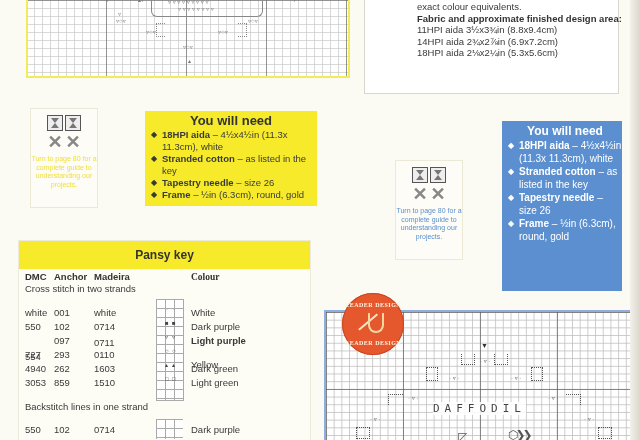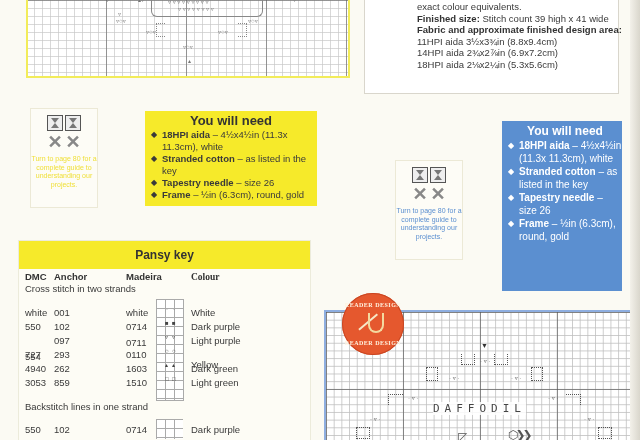--- a/index.html
+++ b/index.html
@@ -92,21 +92,21 @@
     left:18px; top:240px; width:293px; height:210px;
     background:#fdfcf5; border:1px solid #ecebdb; box-sizing:border-box;
   }
   #pansy-key .key-head {
     background:#f6ea2a; height:28px; line-height:28px; text-align:center;
     font-weight:bold; font-size:12px; color:#333;
   }
   #pansy-key .row { position:absolute; font-size:9.5px; line-height:12px; white-space:nowrap; }
   #pansy-key .c1 { left:6px; }
   #pansy-key .c2 { left:35px; }
-  #pansy-key .c3 { left:75px;margin-left:32px; }
+  #pansy-key .c3 { left:75px; }
   #pansy-key .c4 { left:172px; }
   #pansy-key .hdr { font-weight:bold; color:#333; }
   .key-grid {
     position:absolute; left:137px; top:58px; width:27px; height:101px;
     background-color:#fff;
     background-image:
       linear-gradient(to right, #aaa 1px, transparent 1px),
       linear-gradient(to bottom, #aaa 1px, transparent 1px);
     background-size:9px 9px; border-right:1px solid #aaa; border-bottom:1px solid #aaa;
   }
@@ -167,21 +167,20 @@
   <span class="stitch" style="left:118px;top:33px;">▿○▿</span>
   <span class="stitch" style="left:190px;top:33px;">▿○▿</span>
   <span class="stitch" style="left:155px;top:48px;">▿○▿</span>
   <span class="stitch" style="left:160px;top:62px;">▴</span>
   <div class="band" style="left:128px;top:27px;width:8px;height:12px;border-style:dotted;border-right:none;"></div>
   <div class="band" style="left:210px;top:27px;width:8px;height:12px;border-style:dotted;border-left:none;"></div>
 </div>
 
 <div id="info-box" class="abs">
   <div class="line">exact colour equivalents.</div>
-  <div class="line"><b>Finished size:</b><span> Stitch count 39 high x 41 wide</span></div>
   <div class="line"><b>Fabric and approximate finished design area:</b></div>
   <div class="line">11HPI aida 3½x3¾in (8.8x9.4cm)</div>
   <div class="line">14HPI aida 2¾x2⅞in (6.9x7.2cm)</div>
   <div class="line">18HPI aida 2⅛x2¼in (5.3x5.6cm)</div>
 </div>
 
 <div class="abs guide-box" style="left:30px;top:108px;">
   <div class="guide-icon">
     <div class="sq" style="left:1px;">
         <div class="hg"></div>
@@ -259,21 +258,21 @@
   <span class="row c4" style="top:66px;">White</span>
 
   <span class="row c1" style="top:80px;">550</span>
   <span class="row c2" style="top:80px;">102</span>
   <span class="row c3" style="top:80px;">0714</span>
   <span class="row c4" style="top:80px;">Dark purple</span>
 
   <span class="row c1" style="top:110px;">554</span>
   <span class="row c2" style="top:94px;">097</span>
   <span class="row c3" style="top:96px;text-align:center;">0711</span>
-  <span class="row c4" style="top:94px;">Light purple</span>
+  <span class="row c4" style="top:94px;font-weight:bold;">Light purple</span>
 
   <span class="row c1" style="top:108px;">727</span>
   <span class="row c2" style="top:108px;">293</span>
   <span class="row c3" style="top:108px;">0110</span>
   <span class="row c4" style="top:118px;">Yellow</span>
 
   <span class="row c1" style="top:122px;">4940</span>
   <span class="row c2" style="top:122px;">262</span>
   <span class="row c3" style="top:122px;">1603</span>
   <span class="row c4" style="top:122px;">Dark green</span>

